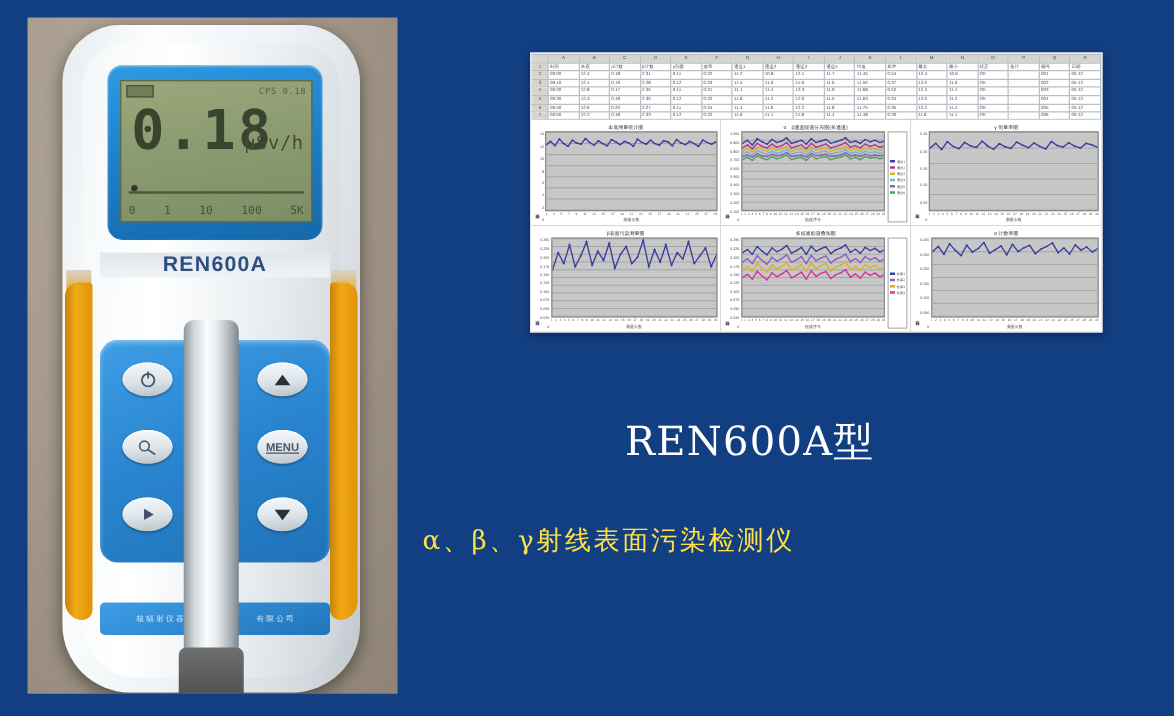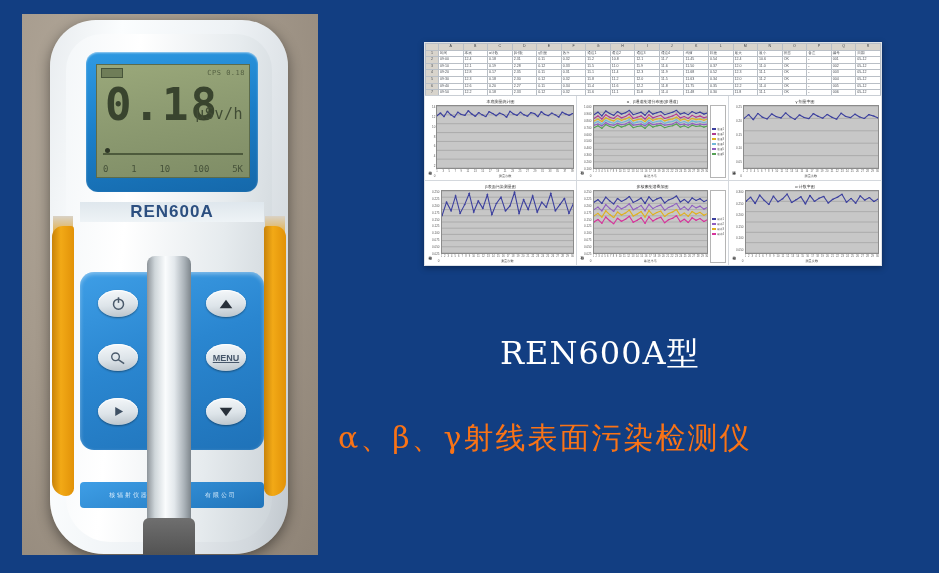--- a/index.html
+++ b/index.html
@@ -132,21 +132,21 @@
   .legend{display:flex;flex-direction:column;justify-content:center;gap:1px;border:1px solid #b5b5b5;background:#fff;padding:1px;margin-left:2px;}
   .legend-row{display:flex;align-items:center;gap:1px;font-size:2.6px;color:#444;white-space:nowrap;}
   .swatch{width:4px;height:2.5px;display:inline-block;}
   
   #caption-model{
     position:absolute;left:472px;top:332px;
     font-family:"DejaVu Serif", serif;font-size:32px;color:#ffffff;letter-spacing:1px;margin-left:28px;
   }
   #caption-desc{
     position:absolute;left:338px;top:418px;
-    font-family:"DejaVu Serif", serif;font-size:30px;color:#f97316;letter-spacing:2px;white-space:nowrap;
+    font-family:"DejaVu Serif", serif;font-size:21px;color:#fde047;letter-spacing:2px;white-space:nowrap;
   }
 </style>
 </head>
 <body>
 
 <div id="product-photo">
   <div class="dev-body">
     <div class="dev-inner"></div>
 
     <div class="grip-top l"></div>

